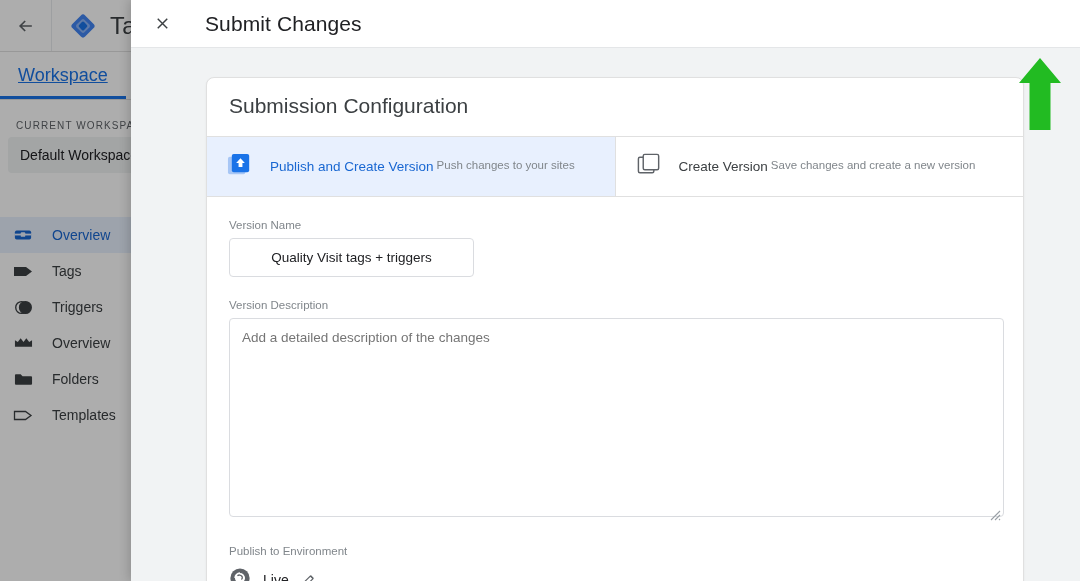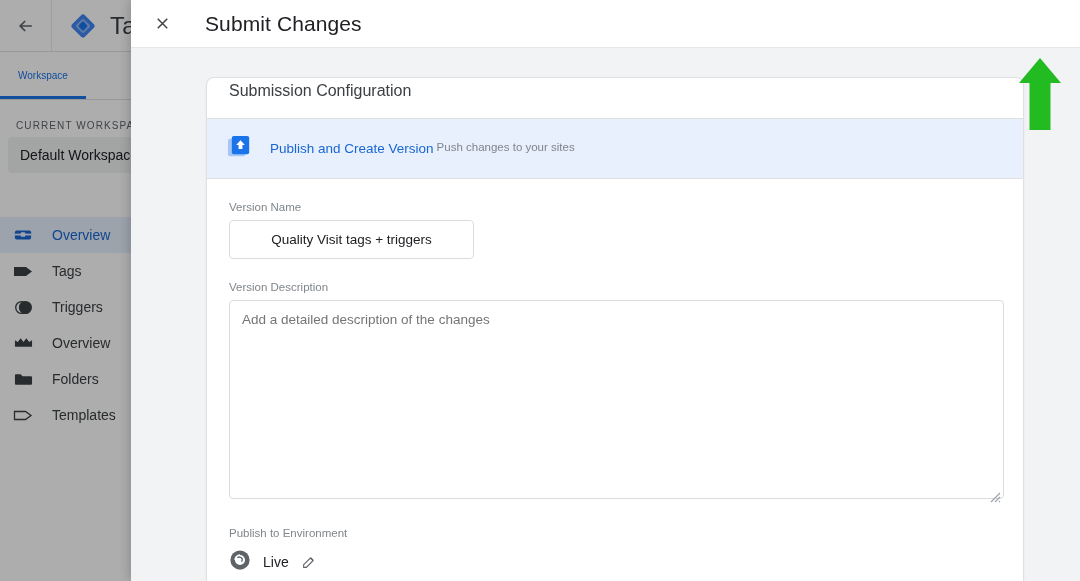--- a/index.html
+++ b/index.html
@@ -33,21 +33,21 @@
     height: 36px; padding: 0 20px; font-size: 14px; font-weight: 500;
     font-family: "Liberation Sans", sans-serif; cursor: pointer;
   }
 
   .bg-tabs {
     position: absolute; top: 52px; left: 0; width: 1080px; height: 48px;
     background: #fff; border-bottom: 1px solid #e0e0e0; display: flex; align-items: flex-start;
   }
   .tab {
     height: 47px; padding: 0 18px; display: flex; align-items: center;
-    font-size: 10px; color: #5f6368; position: relative;
+    font-size: 18px; color: #5f6368; position: relative; text-decoration: underline;
   }
   .tab.active { color: #1a73e8; font-weight: 500; }
   .tab.active::after {
     content: ""; position: absolute; left: 0; right: 0; bottom: 0; height: 3px; background: #1a73e8;
   }
 
   .bg-sidebar {
     position: absolute; top: 100px; left: 0; width: 230px; bottom: 0;
     background: #fff; border-right: 1px solid #e0e0e0; padding-top: 16px;
   }
@@ -91,21 +91,21 @@
   }
 
   .modal-body { padding: 29px 0 0 0; }
 
   .card {
     margin-left: 75px; width: 818px; background: #ffffff;
     border: 1px solid #e0e0e0; border-radius: 8px; overflow: hidden;
     box-shadow: 0 1px 2px rgba(60,64,67,0.08);
   }
   .card-title {
-    font-size: 16px; color: #3c4043; padding: 4px 22px 18px 22px;
+    font-size: 21px; color: #3c4043; padding: 16px 22px 18px 22px;
   }
   .choice-row { display: flex; border-top: 1px solid #e0e0e0; border-bottom: 1px solid #e0e0e0; }
   .choice {
     flex: 1; display: flex; align-items: center; gap: 16px;
     padding: 14px 20px; cursor: pointer;
   }
   .choice.selected { background: #e8f0fe; }
   .choice + .choice { border-left: 1px solid #e0e0e0; }
   .choice-txt { display: flex; flex-direction: row; gap: 3px; }
   .choice-main { font-size: 13.5px; font-weight: 500; color: #3c4043; }
@@ -264,20 +264,32 @@
                 <rect x="5" y="3" width="18" height="19" rx="2" fill="#1a73e8"></rect>
                 <path d="M14 7.5l4.5 5H16v4h-4v-4H9.5z" fill="#ffffff"></path>
               </svg>
             </span>
             <span class="choice-txt">
               <span class="choice-main">Publish and Create Version</span>
               <span class="choice-sub">Push changes to your sites</span>
             </span>
           </div>
 
+          <div class="choice">
+            <span>
+              <svg width="27" height="27" viewBox="0 0 28 28">
+                <rect x="2.5" y="6.5" width="16" height="16" rx="1.6" fill="none" stroke="#5f6368" stroke-width="1.5"></rect>
+                <rect x="7.5" y="3.5" width="16" height="16" rx="1.6" fill="#ffffff" stroke="#5f6368" stroke-width="1.5"></rect>
+              </svg>
+            </span>
+            <span class="choice-txt">
+              <span class="choice-main">Create Version</span>
+              <span class="choice-sub">Save changes and create a new version</span>
+            </span>
+          </div>
 
         </div>
 
         <div class="form-area">
 
           <div class="fld-label">Version Name</div>
           <input class="text-input" type="text" value="Quality Visit tags + triggers" style="">
 
           <div class="spacer"></div>
 

